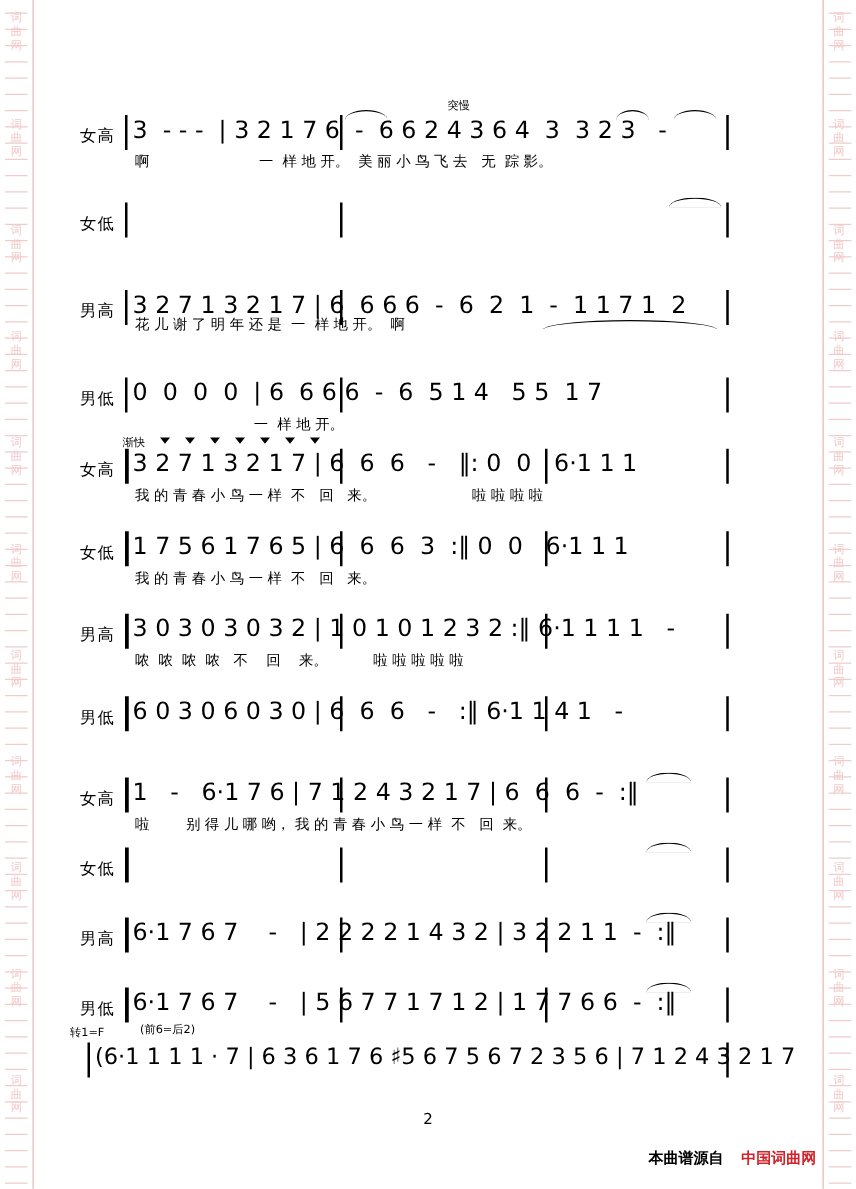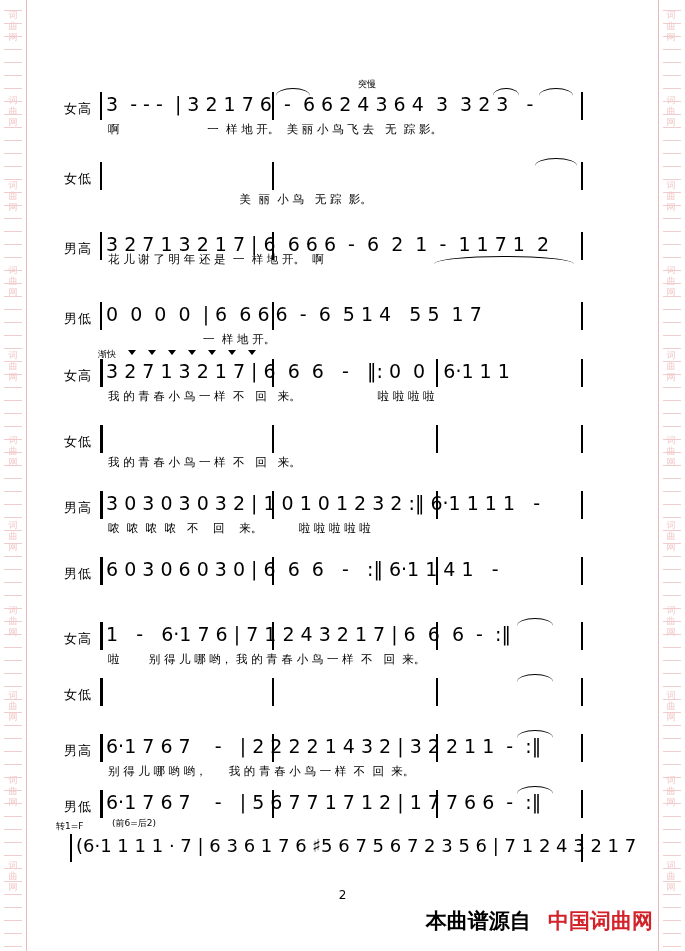--- a/index.html
+++ b/index.html
@@ -73,21 +73,21 @@
   .slur{position:absolute;border-top:1.2px solid #000;border-radius:50%/100% 100% 0 0;height:7px;}
   .tri{position:absolute;width:0;height:0;border-left:4px solid transparent;border-right:4px solid transparent;border-top:5px solid #000;}
 
   .pageno{
     position:absolute;left:0;width:685px;text-align:center;
     font-size:12px;font-family:"DejaVu Sans", sans-serif;color:#000;
   }
   .footer{
     position:absolute;right:32px;bottom:16px;
     font-family:"DejaVu Sans", sans-serif;
-    font-size:21px;font-weight:bold;color:#000;
+    font-size:12px;font-weight:bold;color:#000;
   }
   .footer .red{color:#d2232a;margin-left:10px;}
 </style>
 </head>
 <body>
 
 <div class="edge-rule left"></div>
 <div class="edge-rule right"></div>
 <div class="edge-ticks left" id="ticksL">
     <i style="top: 10px;"></i>
@@ -278,21 +278,20 @@
     <div class="notes" style="left:76px;top:33px;">3  - - -  | 3 2 1 7 6  -  6 6 2 4 3 6 4  3  3 2 3   -</div>
     <div class="lyr" style="left:78px;top:62px;">啊                        一  样 地 开。  美 丽 小 鸟 飞 去   无  踪 影。</div>
     <div class="slur" style="left:246px;top:28px;width:34px;"></div>
     <div class="slur" style="left:463px;top:28px;width:26px;"></div>
     <div class="slur" style="left:509px;top:28px;width:34px;"></div>
 
     <div class="vlabel" style="left:28px;top:110px;">女低</div>
     <div class="barline" style="left:70px;top:102px;height:28px;"></div>
     <div class="barline" style="left:242px;top:102px;height:28px;"></div>
     <div class="barline" style="left:551px;top:102px;height:28px;"></div>
-    <div class="lyr" style="left:78px;top:132px;">                                    美  丽  小 鸟   无 踪  影。</div>
     <div class="slur" style="left:505px;top:98px;width:42px;"></div>
 
     <div class="vlabel" style="left:28px;top:180px;">男高</div>
     <div class="barline" style="left:70px;top:172px;height:28px;"></div>
     <div class="barline" style="left:242px;top:172px;height:28px;"></div>
     <div class="barline" style="left:551px;top:172px;height:28px;"></div>
     <div class="notes" style="left:76px;top:173px;">3 2 7 1 3 2 1 7 | 6  6 6 6  -  6  2  1  -  1 1 7 1  2</div>
     <div class="lyr" style="left:78px;top:192px;">花 儿 谢 了 明 年 还 是  一  样 地 开。  啊</div>
     <div class="slur" style="left:404px;top:196px;width:140px;"></div>
 
@@ -321,20 +320,21 @@
     <div class="barline" style="left:406px;top:14px;height:28px;"></div>
     <div class="barline" style="left:551px;top:14px;height:28px;"></div>
     <div class="notes" style="left:76px;top:15px;">3 2 7 1 3 2 1 7 | 6  6  6   -   ‖: 0  0   6·1 1 1</div>
     <div class="lyr" style="left:78px;top:44px;">我 的 青 春 小 鸟 一 样  不   回   来。                     啦 啦 啦 啦</div>
 
     <div class="vlabel" style="left:28px;top:88px;">女低</div>
     <div class="thickbar" style="left:70px;top:80px;height:28px;"></div>
     <div class="barline" style="left:242px;top:80px;height:28px;"></div>
     <div class="barline" style="left:406px;top:80px;height:28px;"></div>
     <div class="barline" style="left:551px;top:80px;height:28px;"></div>
+    <div class="notes" style="left:76px;top:81px;">1 7 5 6 1 7 6 5 | 6  6  6  3  :‖ 0  0   6·1 1 1</div>
     <div class="lyr" style="left:78px;top:110px;">我 的 青 春 小 鸟 一 样  不   回   来。</div>
 
     <div class="vlabel" style="left:28px;top:154px;">男高</div>
     <div class="thickbar" style="left:70px;top:146px;height:28px;"></div>
     <div class="barline" style="left:242px;top:146px;height:28px;"></div>
     <div class="barline" style="left:406px;top:146px;height:28px;"></div>
     <div class="barline" style="left:551px;top:146px;height:28px;"></div>
     <div class="notes" style="left:76px;top:147px;">3 0 3 0 3 0 3 2 | 1 0 1 0 1 2 3 2 :‖ 6·1 1 1 1   -</div>
     <div class="lyr" style="left:78px;top:176px;">哝  哝  哝  哝   不    回    来。          啦 啦 啦 啦 啦</div>
 
@@ -364,21 +364,20 @@
     <div class="barline" style="left:406px;top:70px;height:28px;"></div>
     <div class="barline" style="left:551px;top:70px;height:28px;"></div>
     <div class="slur" style="left:487px;top:66px;width:36px;"></div>
 
     <div class="vlabel" style="left:28px;top:134px;">男高</div>
     <div class="thickbar" style="left:70px;top:126px;height:28px;"></div>
     <div class="barline" style="left:242px;top:126px;height:28px;"></div>
     <div class="barline" style="left:406px;top:126px;height:28px;"></div>
     <div class="barline" style="left:551px;top:126px;height:28px;"></div>
     <div class="notes" style="left:76px;top:127px;">6·1 7 6 7    -   | 2 2 2 2 1 4 3 2 | 3 2 2 1 1  -  :‖</div>
-    <div class="lyr" style="left:78px;top:156px;">别 得 儿 哪 哟 哟，      我 的 青 春 小 鸟 一 样  不  回  来。</div>
     <div class="slur" style="left:487px;top:122px;width:36px;"></div>
 
     <div class="vlabel" style="left:28px;top:190px;">男低</div>
     <div class="thickbar" style="left:70px;top:182px;height:28px;"></div>
     <div class="barline" style="left:242px;top:182px;height:28px;"></div>
     <div class="barline" style="left:406px;top:182px;height:28px;"></div>
     <div class="barline" style="left:551px;top:182px;height:28px;"></div>
     <div class="notes" style="left:76px;top:183px;">6·1 7 6 7    -   | 5 6 7 7 1 7 1 2 | 1 7 7 6 6  -  :‖</div>
     <div class="slur" style="left:487px;top:178px;width:36px;"></div>
   </div>

